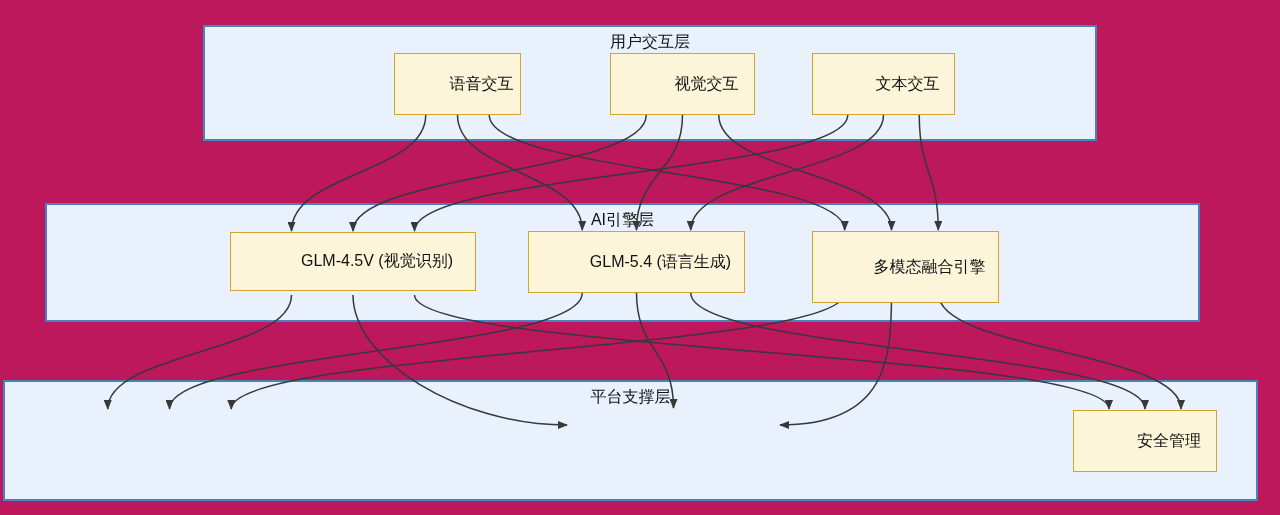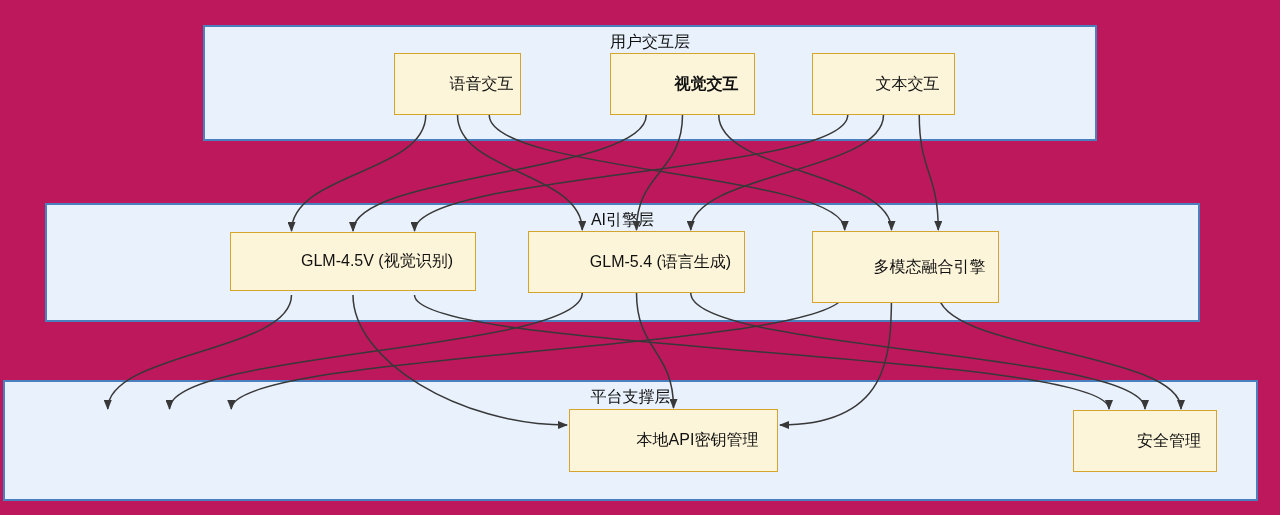--- a/index.html
+++ b/index.html
@@ -65,37 +65,34 @@
         <path d="M690.75,293 C690.75,351 1145,351 1145,409" class="edge" marker-end="url(#arrow)"></path>
         <path d="M844.75,293 C844.75,351 231.25,351 231.25,409" class="edge" marker-end="url(#arrow)"></path>
         <path d="M891.5,293 C891.5,358 888,425 780,425" class="edge" marker-end="url(#arrow)"></path>
         <path d="M938.25,293 C938.25,351 1181,351 1181,409" class="edge" marker-end="url(#arrow)"></path>
       </g>
   </svg>
 
   <div class="node" style="left:394px;top:53px;width:127px;height:62px;">
     <span>语音交互</span>
   </div>
-  <div class="node" style="left:610px;top:53px;width:145px;height:62px;font-weight:bold;">
+  <div class="node" style="left:610px;top:53px;width:145px;height:62px;">
     <span>视觉交互</span>
   </div>
   <div class="node" style="left:812px;top:53px;width:143px;height:62px;">
     <span>文本交互</span>
   </div>
 
   <div class="node" style="left:230px;top:232px;width:246px;height:59px;">
     <span>GLM-4.5V (视觉识别)</span>
   </div>
   <div class="node" style="left:528px;top:231px;width:217px;height:62px;">
     <span>GLM-5.4 (语言生成)</span>
   </div>
   <div class="node" style="left:812px;top:231px;width:187px;height:72px;">
     <span>多模态融合引擎</span>
   </div>
 
-  <div class="node" style="left:569px;top:409px;width:209px;height:63px;">
-    <span>本地API密钥管理</span>
-  </div>
   <div class="node" style="left:1073px;top:410px;width:144px;height:62px;">
     <span>安全管理</span>
   </div>
 
 </div>
 
 </body></html>

